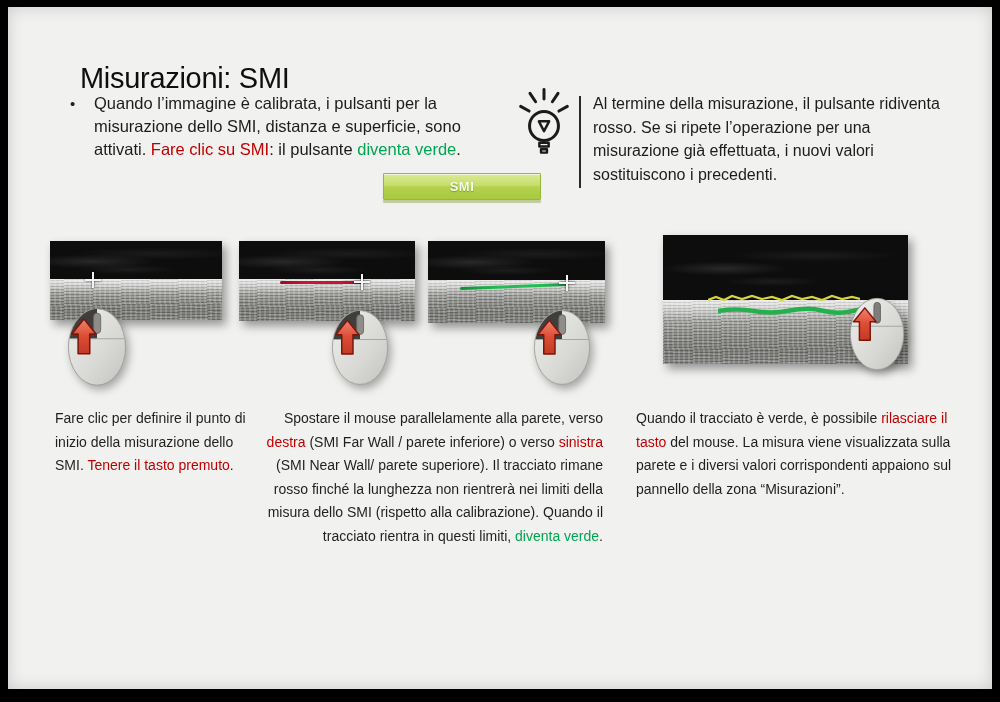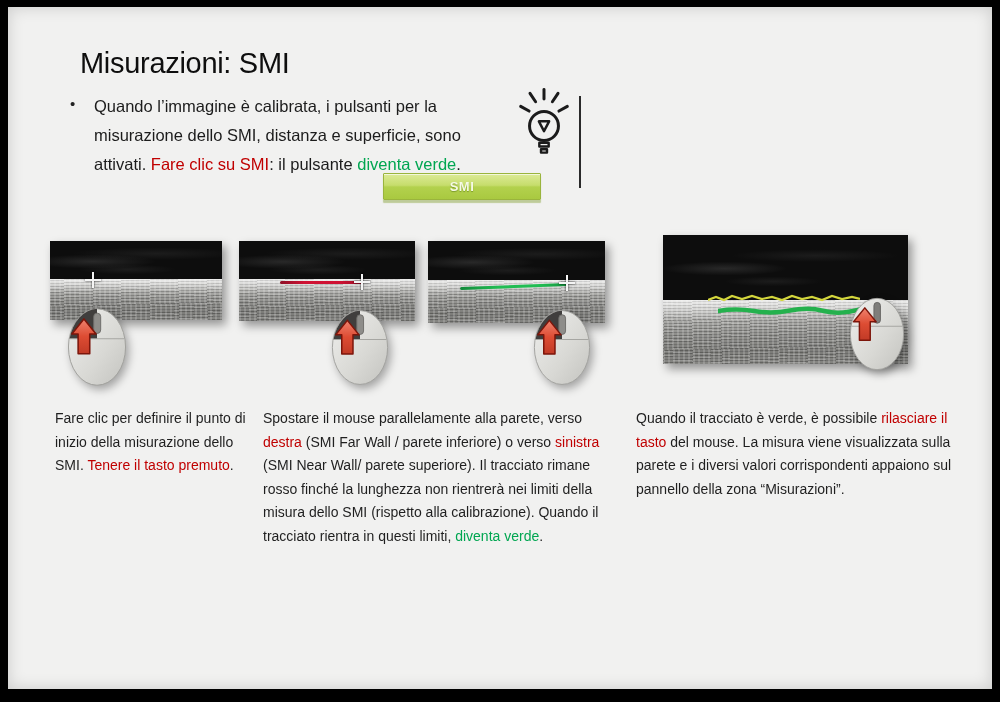--- a/index.html
+++ b/index.html
@@ -6,23 +6,23 @@
   body{
     width:1000px;height:702px;position:relative;background:#000;
     font-family:"Liberation Sans", sans-serif;color:#1c1c1c;overflow:hidden;
   }
   .slide{
     position:absolute;left:8px;top:7px;width:984px;height:682px;
     background:#f1f1f0;box-shadow:inset 0 0 16px rgba(0,0,0,.16);
   }
   .abs{position:absolute;}
   
-  .title{left:72px;top:21px;font-size:29px;font-weight:400;color:#0e0e0e;letter-spacing:-0.3px;}
+  .title{left:72px;top:36px;font-size:29px;font-weight:400;color:#0e0e0e;letter-spacing:-0.3px;}
   .bullet{left:62px;top:88px;font-size:15px;color:#222;}
-  .intro{left:86px;top:85px;width:402px;font-size:16.5px;line-height:29px;}
+  .intro{left:86px;top:85px;width:402px;font-size:16.5px;line-height:23px;}
   
   .smi-btn{
     left:375px;top:166px;width:156px;height:25px;border-radius:1px;
     background:linear-gradient(180deg,#dcea96 0%,#c6dd6c 45%,#b3d14d 52%,#a9c940 100%);
     border:1px solid #9ab43d;
     box-shadow:0 3px 1px rgba(128,158,48,.45), inset 0 1px 0 rgba(255,255,255,.65);
     display:flex;align-items:center;justify-content:center;
   }
   .smi-btn span{
     font-size:13px;font-weight:bold;color:#f6fae6;letter-spacing:.5px;
@@ -59,21 +59,21 @@
   .cross::after{content:"";position:absolute;top:7px;left:0;height:2px;width:16px;background:#f4f4f4;}
   .trace{height:3px;border-radius:2px;z-index:4;}
   .trace-red{background:linear-gradient(90deg,#8e0f26,#cf1233 30%,#cf1233 72%,#9b1028);}
   .trace-green{background:linear-gradient(90deg,#128a3a,#21bd53 35%,#21bd53 75%,#15923e);transform:rotate(-2.2deg);}
   .contour{z-index:4;}
   
   .mouse{filter:drop-shadow(3px 4px 4px rgba(0,0,0,.32));z-index:10;}
   
   .caption{font-size:14px;line-height:23.5px;color:#1f1f1f;}
   .cap1{left:47px;top:400px;width:192px;}
-  .cap2{left:255px;top:400px;width:340px;}
+  .cap2{left:255px;top:400px;width:340px;text-align:right;}
   .cap3{left:628px;top:400px;width:318px;}
 </style>
 </head>
 <body>
 
 <svg width="0" height="0" style="position:absolute">
   <defs>
     <linearGradient id="gBody" x1="0" y1="0" x2="1" y2="1">
       <stop offset="0" stop-color="#efefed"></stop>
         <stop offset=".6" stop-color="#d8d8d4"></stop>
@@ -105,20 +105,21 @@
       <path d="M45 7 L39 16"></path>
       <path d="M5 21 L14 26"></path>
       <path d="M55 21 L46 26"></path>
       <circle cx="30" cy="42" r="15.5"></circle>
       <path d="M24.5 37 H35.5 L30 47.5 Z" stroke-width="2.6" stroke-linejoin="round"></path>
       <path d="M25 60 H35 V64 H25 Z" stroke-width="2.6" stroke-linejoin="round"></path>
       <path d="M26.8 67 H33.2 V70.5 H26.8 Z" stroke-width="2.6" stroke-linejoin="round"></path>
     </g>
   </svg>
   <div class="abs tip-divider"></div>
+  <p class="abs tip-text" style="margin:0"><span>Al termine della misurazione, il pulsante ridiventa rosso. Se si ripete l’operazione per una misurazione già effettuata, i nuovi valori sostituiscono i precedenti.</span></p>
 
   <div class="abs us" style="left:42px;top:234px;width:172px;height:79px;">
     <div class="tissue"></div>
     <div class="abs cross" style="left:35px;top:31px;"></div>
   </div>
 
   <div class="abs us" style="left:231px;top:234px;width:176px;height:80px;">
     <div class="tissue"></div>
     <div class="abs trace trace-red" style="left:41px;top:40px;width:82px;"></div>
     <div class="abs cross" style="left:115px;top:33px;"></div>

